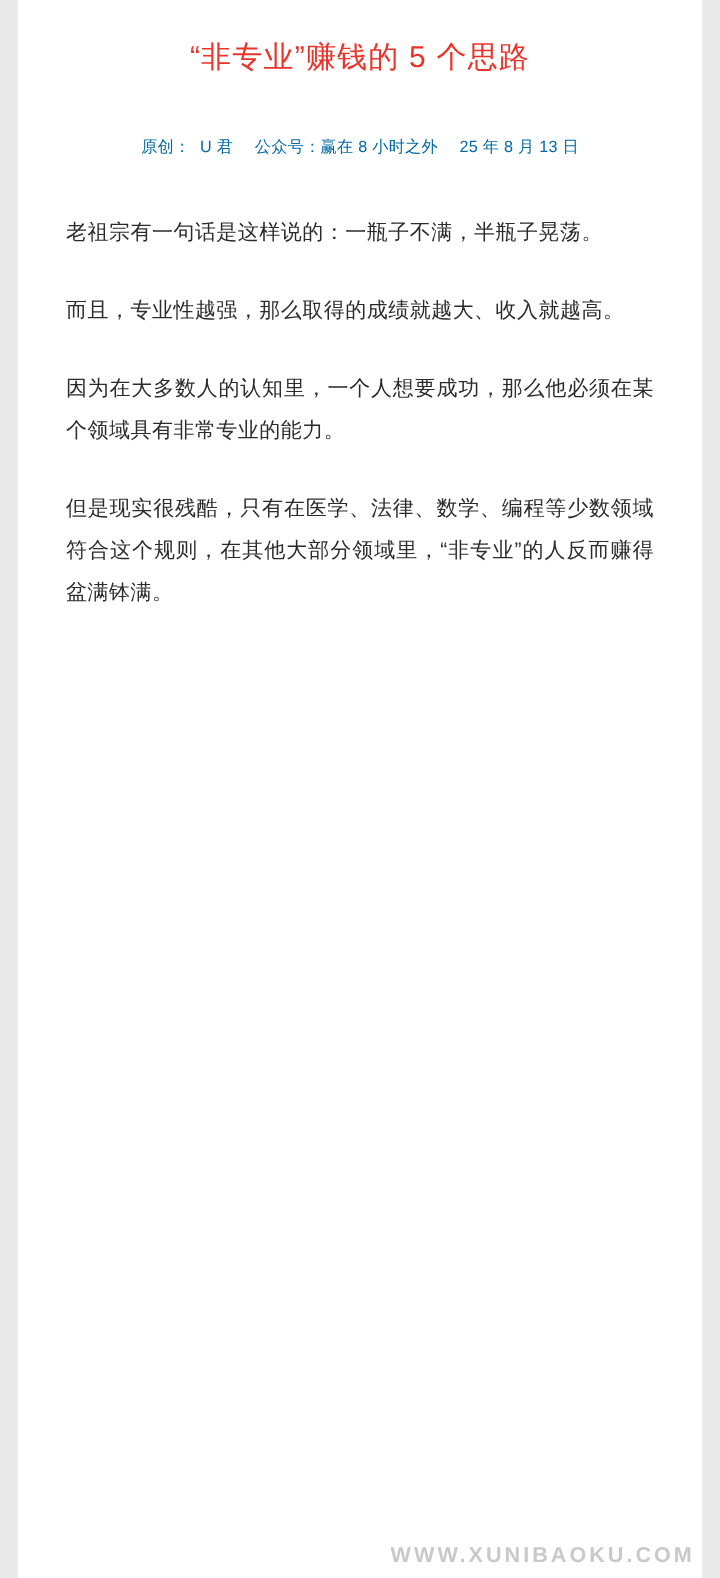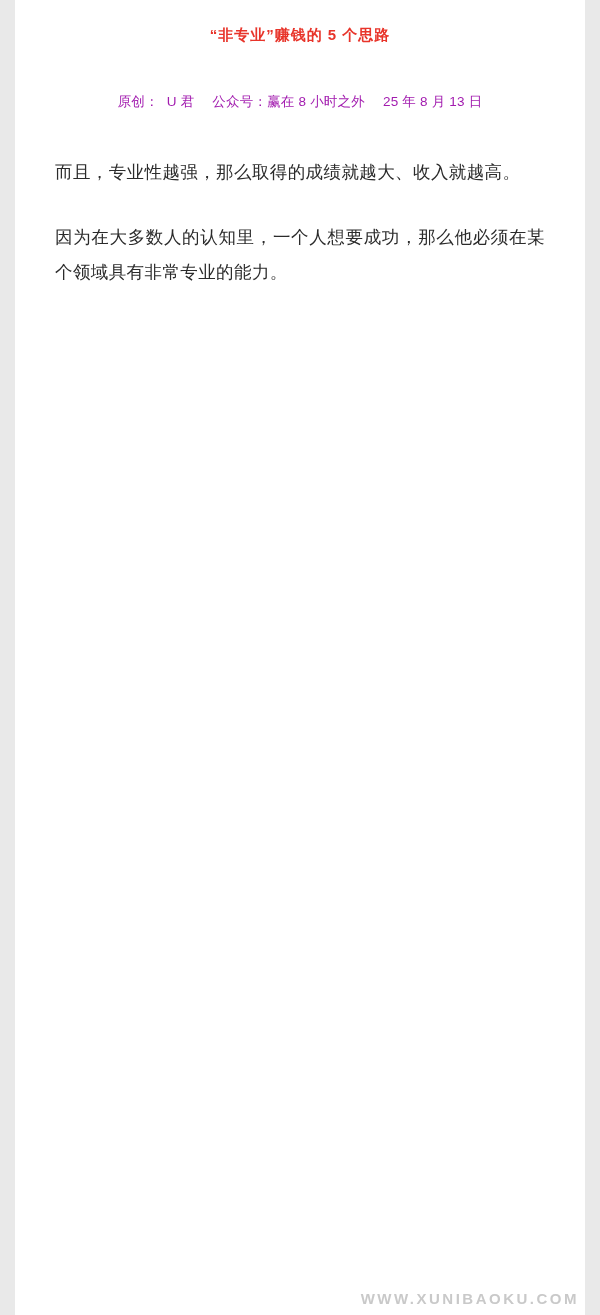--- a/index.html
+++ b/index.html
@@ -18,30 +18,30 @@
     width: 570px;
     margin: 0 auto;
     min-height: 1315px;
     background: #ffffff;
     box-sizing: border-box;
     padding: 0 40px;
     overflow: hidden;
   }
   .article-title {
     color: #e8342a;
-    font-size: 15px;
-    font-weight: bold;
+    font-size: 25px;
+    font-weight: normal;
     text-align: center;
     letter-spacing: 1px;
     padding-top: 14px;
     line-height: 1.4;
   }
   .meta-line {
     margin-top: 48px;
-    color: #a21caf;
+    color: #0369a1;
     font-size: 13.5px;
     text-align: center;
     white-space: nowrap;
     letter-spacing: 0.2px;
   }
   .meta-seg {
     display: inline-block;
   }
   .meta-gap {
     display: inline-block;
@@ -62,36 +62,38 @@
     text-align: justify;
   }
   p.para:last-child {
     margin-bottom: 0;
   }
   .watermark {
     position: absolute;
     right: 6px;
     bottom: 8px;
     color: #c9c9c9;
-    font-size: 15px;
+    font-size: 18px;
     letter-spacing: 2.5px;
     font-family: "Liberation Sans", sans-serif;
     font-weight: bold;
   }
 </style>
 </head>
 <body>
 
 <div class="page">
 
   <h1 class="article-title">“非专业”赚钱的 5 个思路</h1>
 
   <div class="meta-line">
     <span class="meta-seg">原创：</span><span class="meta-gap small"></span><span class="meta-seg">U 君</span><span class="meta-gap"></span><span class="meta-seg">公众号：</span><span class="meta-seg">赢在 8 小时之外</span><span class="meta-gap"></span><span class="meta-seg">25 年 8 月 13 日</span>
   </div>
 
   <div class="body-copy">
+    <p class="para">老祖宗有一句话是这样说的：一瓶子不满，半瓶子晃荡。</p>
     <p class="para">而且，专业性越强，那么取得的成绩就越大、收入就越高。</p>
     <p class="para">因为在大多数人的认知里，一个人想要成功，那么他必须在某个领域具有非常专业的能力。</p>
+    <p class="para">但是现实很残酷，只有在医学、法律、数学、编程等少数领域符合这个规则，在其他大部分领域里，“非专业”的人反而赚得盆满钵满。</p>
   </div>
 
   <div class="watermark">WWW.XUNIBAOKU.COM</div>
 </div>
 
 </body></html>

